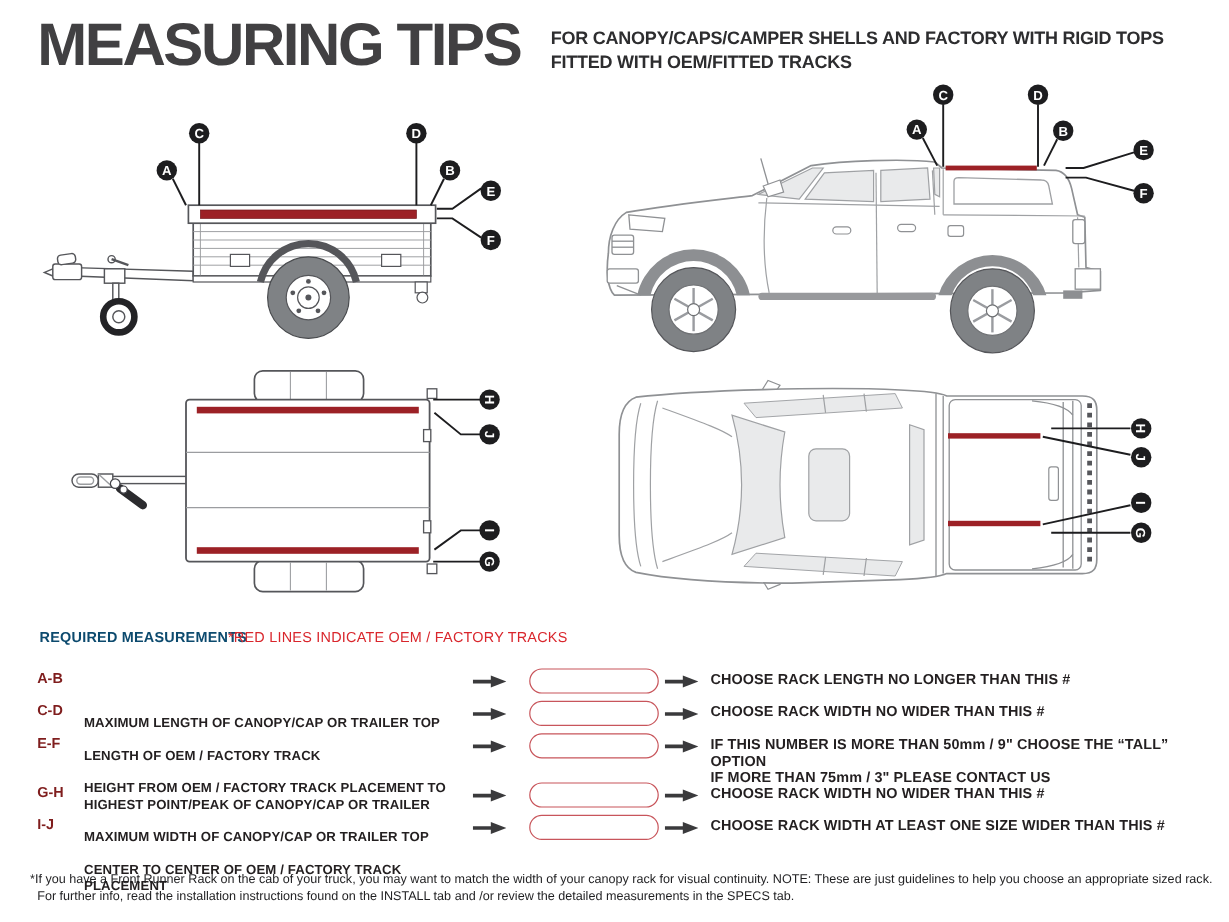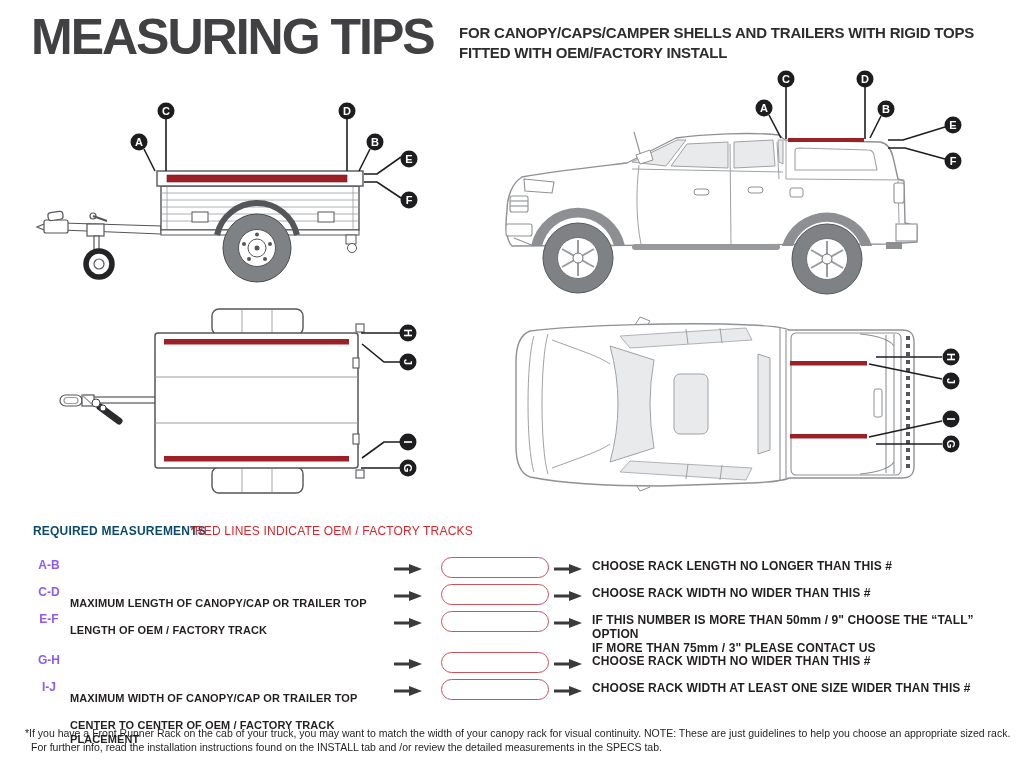--- a/index.html
+++ b/index.html
@@ -20,21 +20,21 @@
   .d-trailer-top  { left:20px;  top:300px; }
   .d-truck-top    { left:490px; top:300px; }
   svg text.co { font-family:"Liberation Sans",sans-serif; font-size:11px; font-weight:700; fill:#fff; }
 
   
   .legend-title { position:absolute; left:33px; top:524px; font-size:12px; font-weight:700;
                   color:#0c4a6e; letter-spacing:0.2px; }
   .legend-note  { position:absolute; left:190px; top:524px; font-size:12px; font-weight:400;
                   color:#d9262c; letter-spacing:0.2px; }
   .m-row { position:absolute; left:0; width:1024px; height:24px; }
-  .m-id   { position:absolute; left:31px; top:2px; width:36px; font-size:12px; font-weight:700; color:#8b5cf6;text-align:center; }
+  .m-id   { position:absolute; left:31px; top:2px; width:36px; font-size:12px; font-weight:700; color:#7f1d1d; }
   .m-desc { position:absolute; left:70px; top:3px; width:330px; font-size:11px; font-weight:700;
             color:#231f20; line-height:14px; letter-spacing:0.1px;margin-top:37px; }
   .m-instr{ position:absolute; left:592px; top:3px; width:420px; font-size:12px; font-weight:700;
             color:#231f20; line-height:14px; letter-spacing:0.1px; }
   .arrow1 { position:absolute; left:394px; top:5px; }
   .arrow2 { position:absolute; left:554px; top:5px; }
   .pill   { position:absolute; left:441px; top:1px; width:108px; height:21px;
             border:1.6px solid #c8555b; border-radius:11px; background:#fff; }
 
   
@@ -42,22 +42,22 @@
               font-weight:400; color:#1f1f21; line-height:14px;
               padding-left:6px; text-indent:-6px; }
 </style>
 </head>
 <body>
 
 <div class="page">
 
   <div class="title">MEASURING TIPS</div>
   <div class="subtitle">
-    <div>FOR CANOPY/CAPS/CAMPER SHELLS AND TRAILERS WITH RIGID TOPS</div>
-    <div>FITTED WITH OEM/FACTORY INSTALL</div>
+    <div>FOR CANOPY/CAPS/CAMPER SHELLS AND FACTORY WITH RIGID TOPS</div>
+    <div>FITTED WITH OEM/FITTED TRACKS</div>
   </div>
 
   <div class="diagram d-trailer-side">
     <svg width="430" height="212" viewBox="0 0 430 212">
 
       <g stroke="#55565a" fill="#fff" stroke-width="1.2">
         <path d="M42 135 L141 138 L141 146 L42 142 Z"></path>
         <rect x="24" y="132" width="24" height="13" rx="2"></rect>
         <path d="M24 136 L17 139 L24 142" fill="none"></path>
         <rect x="28" y="124" width="15" height="8" rx="3" transform="rotate(-8 35 128)"></rect>
@@ -427,20 +427,24 @@
     <span class="pill"></span>
     <span class="arrow2"><svg width="28" height="12">
           <path d="M0 6 H16" stroke="#3a3a3c" stroke-width="3"></path>
           <path d="M15 1 L28 6 L15 11 Z" fill="#3a3a3c"></path>
         </svg></span>
     <span class="m-instr">CHOOSE RACK WIDTH NO WIDER THAN THIS #</span>
   </div>
 
   <div class="m-row" style="top:610px; height:38px">
     <span class="m-id">E-F</span>
+    <span class="m-desc">
+      <span>HEIGHT FROM OEM / FACTORY TRACK PLACEMENT TO</span><br>
+      <span>HIGHEST POINT/PEAK OF CANOPY/CAP OR TRAILER</span>
+    </span>
     <span class="arrow1"><svg width="28" height="12">
           <path d="M0 6 H16" stroke="#3a3a3c" stroke-width="3"></path>
           <path d="M15 1 L28 6 L15 11 Z" fill="#3a3a3c"></path>
         </svg></span>
     <span class="pill"></span>
     <span class="arrow2"><svg width="28" height="12">
           <path d="M0 6 H16" stroke="#3a3a3c" stroke-width="3"></path>
           <path d="M15 1 L28 6 L15 11 Z" fill="#3a3a3c"></path>
         </svg></span>
     <span class="m-instr">

